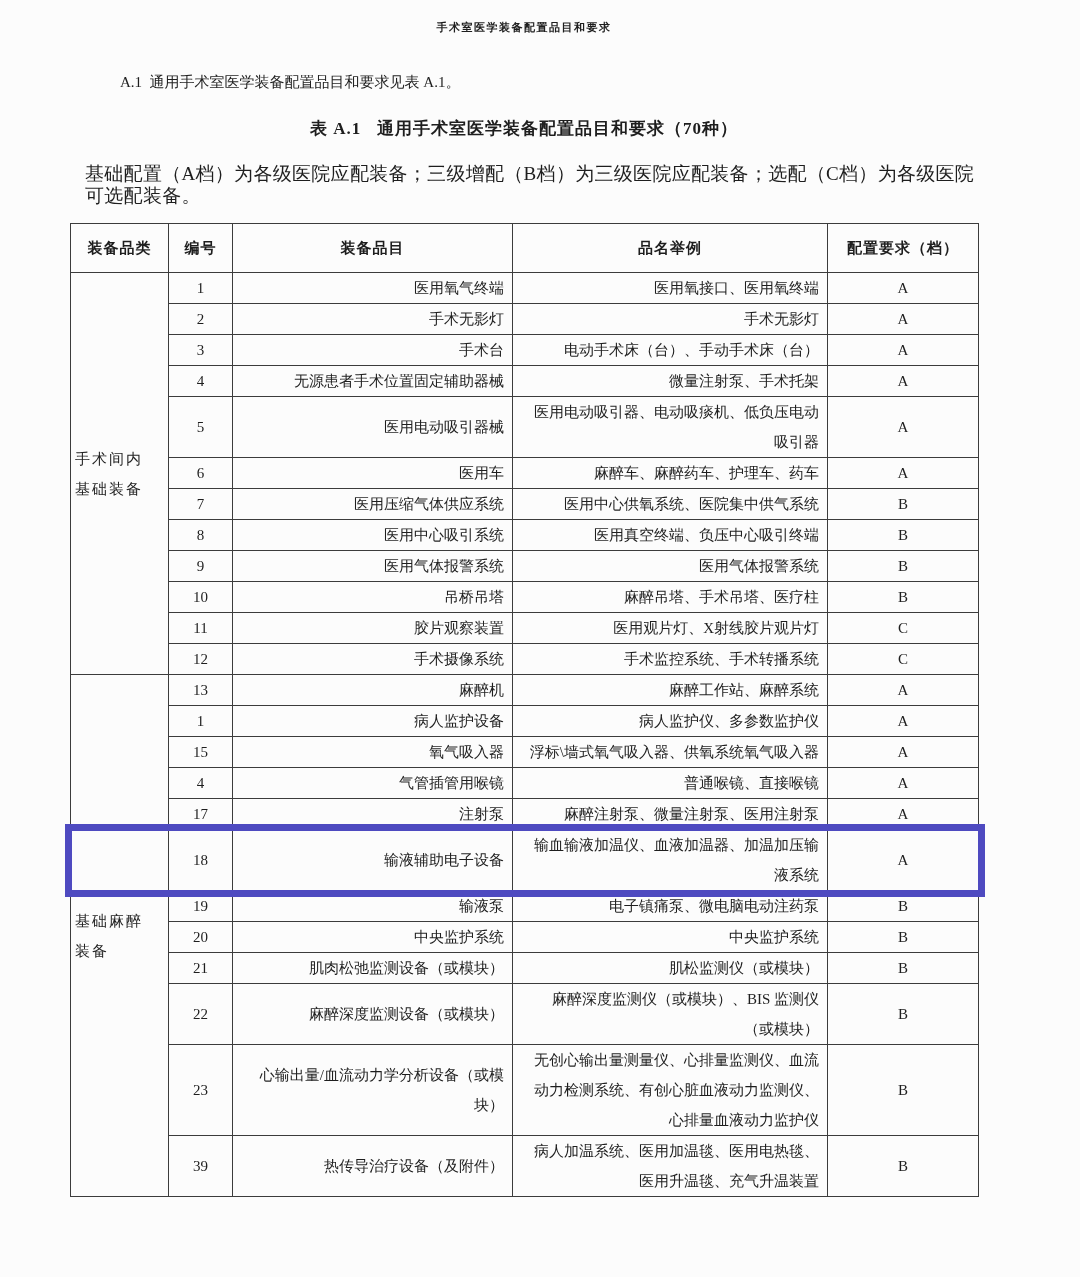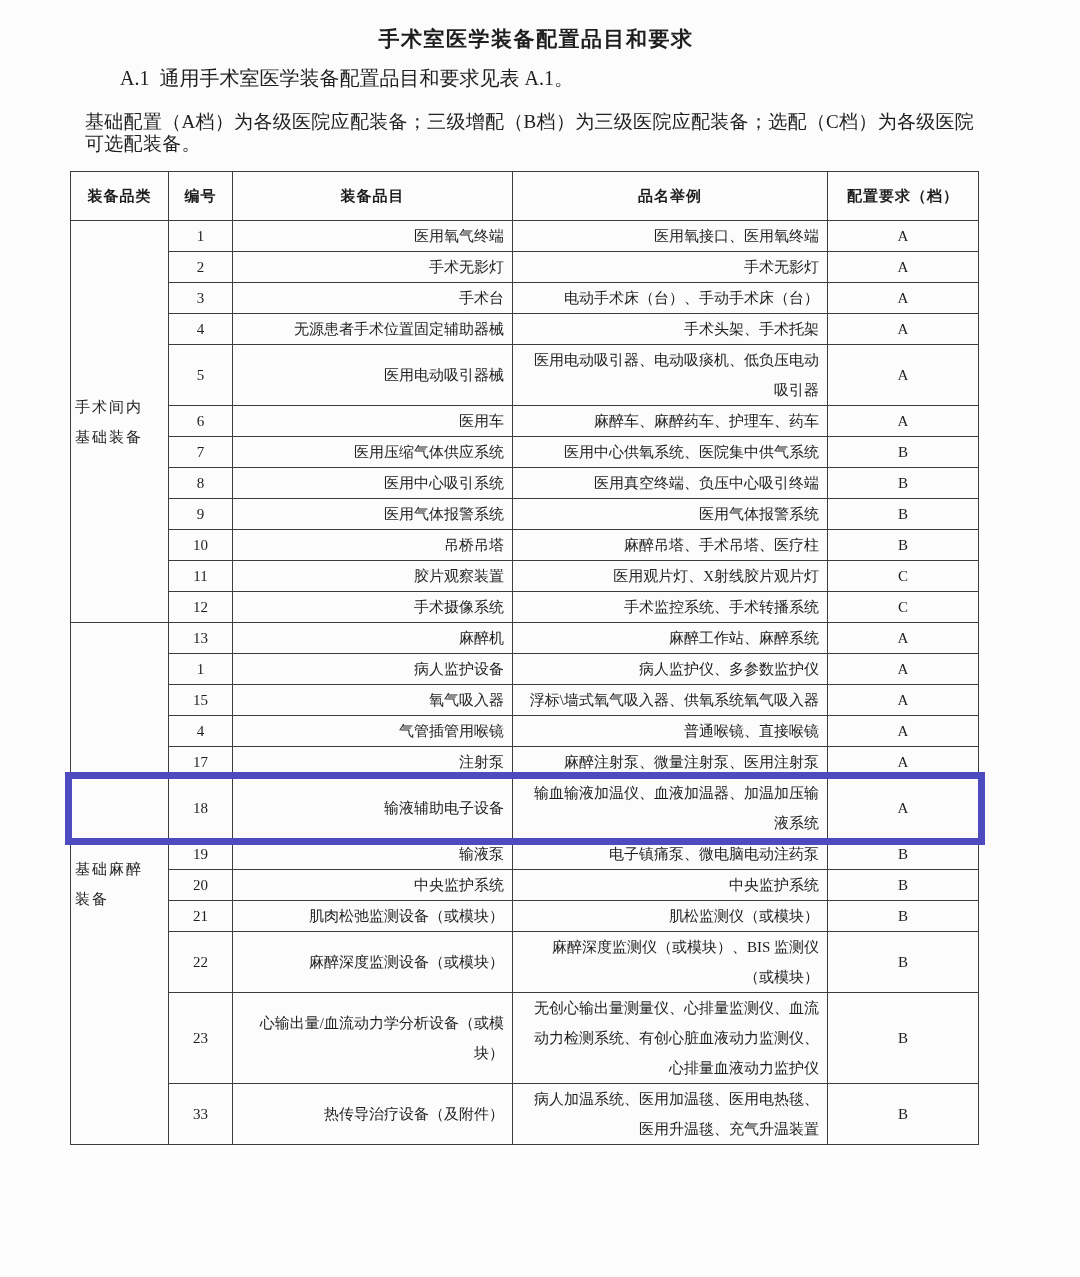--- a/index.html
+++ b/index.html
@@ -12,31 +12,31 @@
     color: #1e1e1e;
     overflow: hidden;
   }
   .content {
     box-sizing: border-box;
     padding: 15px 0 0 70px;
     width: 978px;
   }
   .doc-title {
     width: 908px;
-    margin: 12px;
-    font-size: 21px;
+    margin: 0;
+    font-size: 11px;
     font-weight: bold;
     text-align: center;
     letter-spacing: 1.5px;
     line-height: 24px;
     white-space: pre-wrap;
   }
   .intro {
-    margin: 16px 0 0 50px;
-    font-size: 20px;
+    margin: 32px 0 0 50px;
+    font-size: 15px;
     line-height: 22px;
     white-space: pre-wrap;
   }
   .table-caption {
     width: 908px;
     margin: 24px 0 0 0;
     font-size: 17px;
     font-weight: bold;
     text-align: center;
     letter-spacing: 1px;
@@ -91,20 +91,21 @@
   }
   td.v-top { vertical-align: top; }
   tr.hl-row { outline-style: solid; outline-width: 7px; outline-offset: -1px; }
 </style>
 </head>
 <body>
 
 <div class="content">
   <h1 class="doc-title">手术室医学装备配置品目和要求</h1>
   <p class="intro">A.1  通用手术室医学装备配置品目和要求见表 A.1。</p>
+  <h2 class="table-caption">表 A.1   通用手术室医学装备配置品目和要求（70种）</h2>
   <p class="note">基础配置（A档）为各级医院应配装备；三级增配（B档）为三级医院应配装备；选配（C档）为各级医院可选配装备。</p>
 
   <table class="equip">
     <colgroup>
       <col style="width:98px">
       <col style="width:64px">
       <col style="width:280px">
       <col style="width:315px">
       <col style="width:151px">
     </colgroup>
@@ -134,21 +135,21 @@
         </tr>
         <tr>
           <td class="cell-num">3</td>
           <td class="cell-item">手术台</td>
           <td class="cell-ex">电动手术床（台）、手动手术床（台）</td>
           <td class="cell-grade">A</td>
         </tr>
         <tr>
           <td class="cell-num">4</td>
           <td class="cell-item">无源患者手术位置固定辅助器械</td>
-          <td class="cell-ex">手术头架、手术托架</td>
+          <td class="cell-ex">微量注射泵、手术托架</td>
           <td class="cell-grade">A</td>
         </tr>
         <tr>
           <td class="cell-num">5</td>
           <td class="cell-item">医用电动吸引器械</td>
           <td class="cell-ex">医用电动吸引器、电动吸痰机、低负压电动吸引器</td>
           <td class="cell-grade">A</td>
         </tr>
         <tr>
           <td class="cell-num">6</td>
@@ -254,20 +255,20 @@
           <td class="cell-ex">麻醉深度监测仪（或模块）、BIS 监测仪（或模块）</td>
           <td class="cell-grade">B</td>
         </tr>
         <tr>
           <td class="cell-num">23</td>
           <td class="cell-item">心输出量/血流动力学分析设备（或模块）</td>
           <td class="cell-ex">无创心输出量测量仪、心排量监测仪、血流动力检测系统、有创心脏血液动力监测仪、心排量血液动力监护仪</td>
           <td class="cell-grade">B</td>
         </tr>
         <tr>
-          <td class="cell-num">33</td>
+          <td class="cell-num">39</td>
           <td class="cell-item">热传导治疗设备（及附件）</td>
           <td class="cell-ex">病人加温系统、医用加温毯、医用电热毯、医用升温毯、充气升温装置</td>
           <td class="cell-grade v-top">B</td>
         </tr>
       </tbody>
   </table>
 </div>
 
 </body></html>

